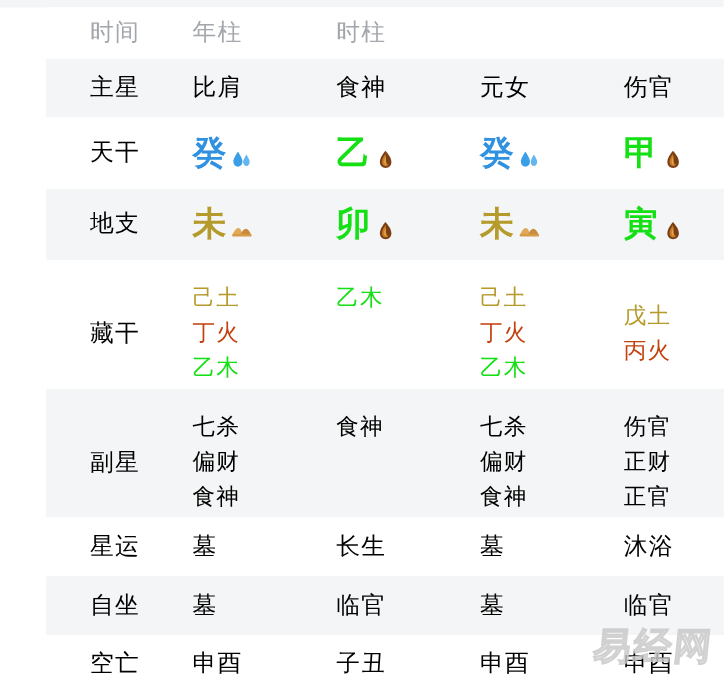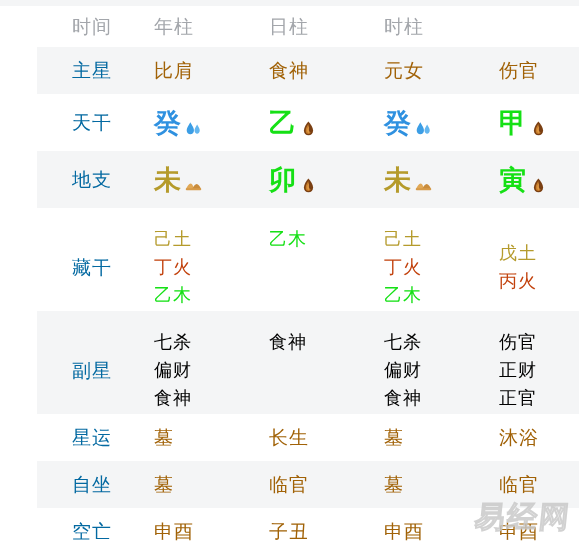--- a/index.html
+++ b/index.html
@@ -47,29 +47,29 @@
 
   .cell-label {
     width: 117px;
     padding-left: 35px;
   }
   .cell-col {
     width: 115px;
   }
 
   .label-text {
-    color: #0369a1;
+    color: #000000;
     font-size: 19px;
     letter-spacing: 1px;
     line-height: 1;
     white-space: nowrap;
   }
 
   .val-text {
-    color: #a16207;
+    color: #000000;
     font-size: 19px;
     letter-spacing: 1px;
     line-height: 1;
     white-space: nowrap;
   }
 
   
   .row-header { height: 41px; align-items: center; }
   .row-header .label-text,
   .row-header .val-text { color: #a3a6ab; }
@@ -140,23 +140,20 @@
   <div class="top-strip"></div>
 
 <div class="row row-header">
       <div class="cell cell-label">
         <span class="label-text">时间</span>
       </div>
       <div class="cell cell-col">
         <span class="val-text">年柱</span>
       </div>
       <div class="cell cell-col">
-        <span class="val-text">日柱</span>
-      </div>
-      <div class="cell cell-col">
         <span class="val-text">时柱</span>
       </div>
     </div>
     <div class="row row-1line shaded">
       <div class="cell cell-label">
         <span class="label-text">主星</span>
       </div>
       <div class="cell cell-col">
         <span class="val-text">比肩</span>
       </div>

